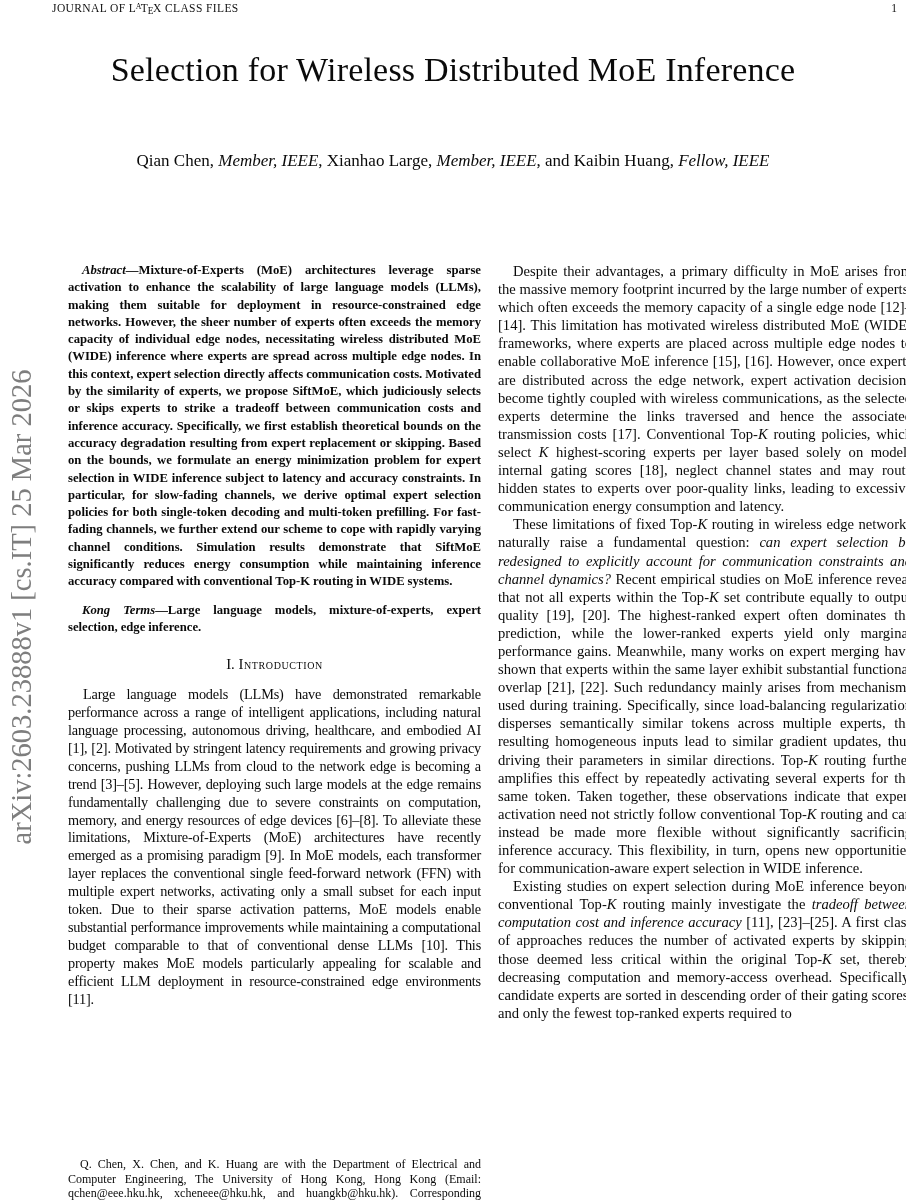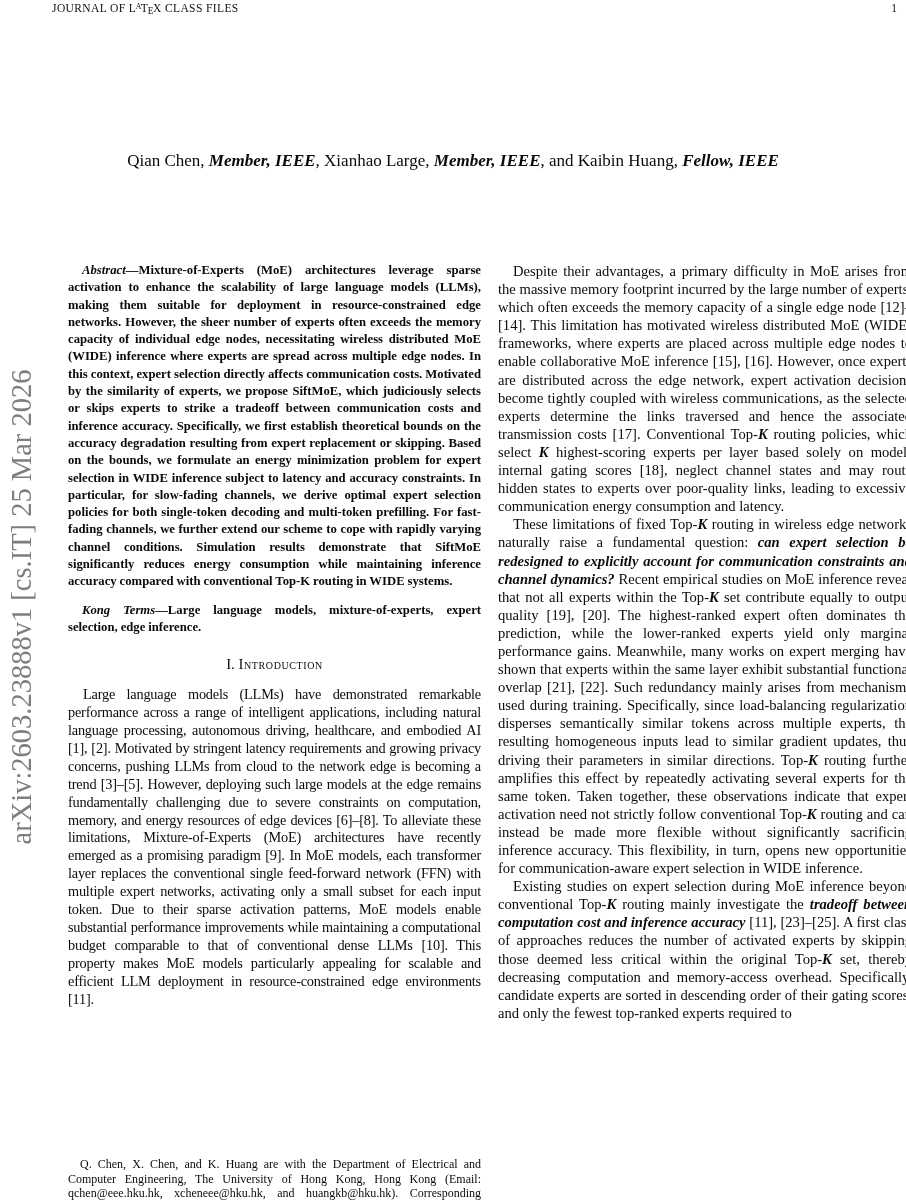--- a/index.html
+++ b/index.html
@@ -73,21 +73,21 @@
   }
   .sec .sc { font-variant: small-caps; letter-spacing: 0.6px; }
 
   .body-para {
     font-size: 14.6px; line-height: 18.1px;
     text-align: justify; text-indent: 15px;
   }
   .col-left .body-para { font-size: 14.3px; line-height: 17.9px; letter-spacing: -0.2px; }
   .col-right .body-para { margin: 0; }
 
-  .it { font-style: italic; font-weight: bold; }
+  .it { font-style: italic; }
 
   .footnote {
     position: absolute; left: 0; bottom: 0; width: 100%;
     background: #fff;
     font-size: 12px; line-height: 14.4px;
     text-align: justify; text-indent: 12px;
     padding-top: 6px;
   }
 </style>
 </head>
@@ -95,20 +95,21 @@
 
 <div class="page">
 
   <div class="hdr-left"><span>JOURNAL OF L</span><span class="sup">A</span><span>T</span><span class="sub">E</span><span>X CLASS FILES</span></div>
 
   <div class="hdr-right">1</div>
 
   <div class="arxiv">arXiv:2603.23888v1  [cs.IT]  25 Mar 2026</div>
 
   <h1 class="title">
+    <span class="tl">Selection for Wireless Distributed MoE Inference</span>
   </h1>
 
   <div class="authors"><span>Qian Chen, </span><span class="it">Member, IEEE</span><span>, Xianhao Large, </span><span class="it">Member, IEEE</span><span>, and Kaibin Huang, </span><span class="it">Fellow, IEEE</span></div>
 
   <div class="col col-left">
     <p class="abstract"><span class="lead-it">Abstract</span><span>—Mixture-of-Experts (MoE) architectures leverage sparse activation to enhance the scalability of large language models (LLMs), making them suitable for deployment in resource-constrained edge networks. However, the sheer number of experts often exceeds the memory capacity of individual edge nodes, necessitating wireless distributed MoE (WIDE) inference where experts are spread across multiple edge nodes. In this context, expert selection directly affects communication costs. Motivated by the similarity of experts, we propose SiftMoE, which judiciously selects or skips experts to strike a tradeoff between communication costs and inference accuracy. Specifically, we first establish theoretical bounds on the accuracy degradation resulting from expert replacement or skipping. Based on the bounds, we formulate an energy minimization problem for expert selection in WIDE inference subject to latency and accuracy constraints. In particular, for slow-fading channels, we derive optimal expert selection policies for both single-token decoding and multi-token prefilling. For fast-fading channels, we further extend our scheme to cope with rapidly varying channel conditions. Simulation results demonstrate that SiftMoE significantly reduces energy consumption while maintaining inference accuracy compared with conventional Top-K routing in WIDE systems.</span></p>
 
     <p class="abstract idx"><span class="lead-it">Kong Terms</span><span>—Large language models, mixture-of-experts, expert selection, edge inference.</span></p>
 
     <h2 class="sec"><span>I.</span>&nbsp;<span class="sc">Introduction</span></h2>

